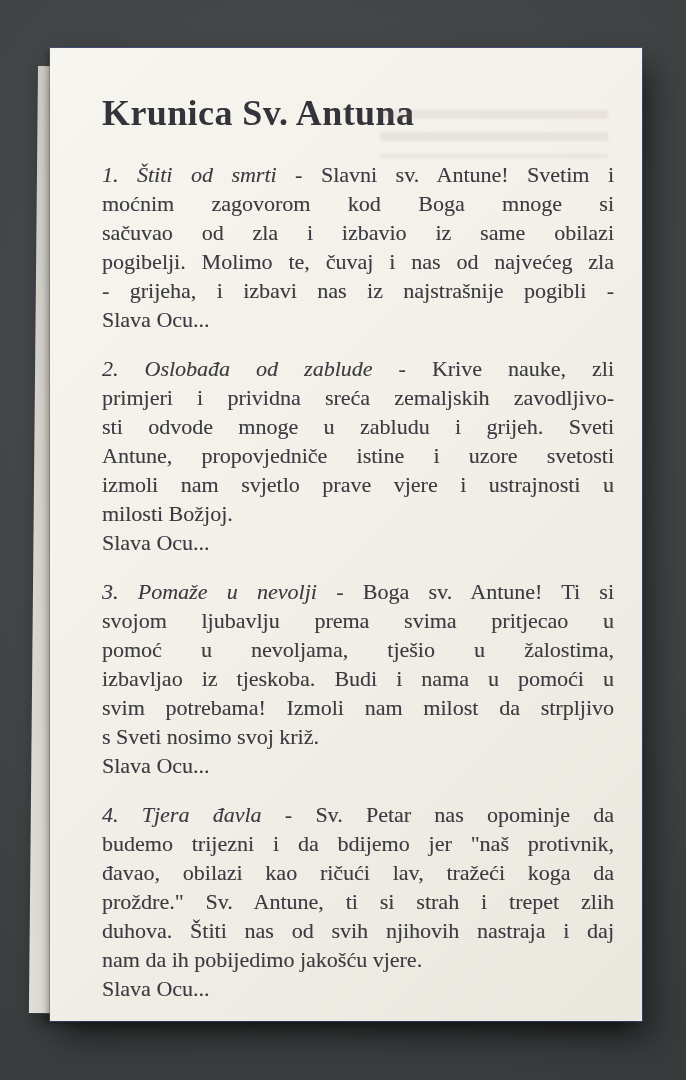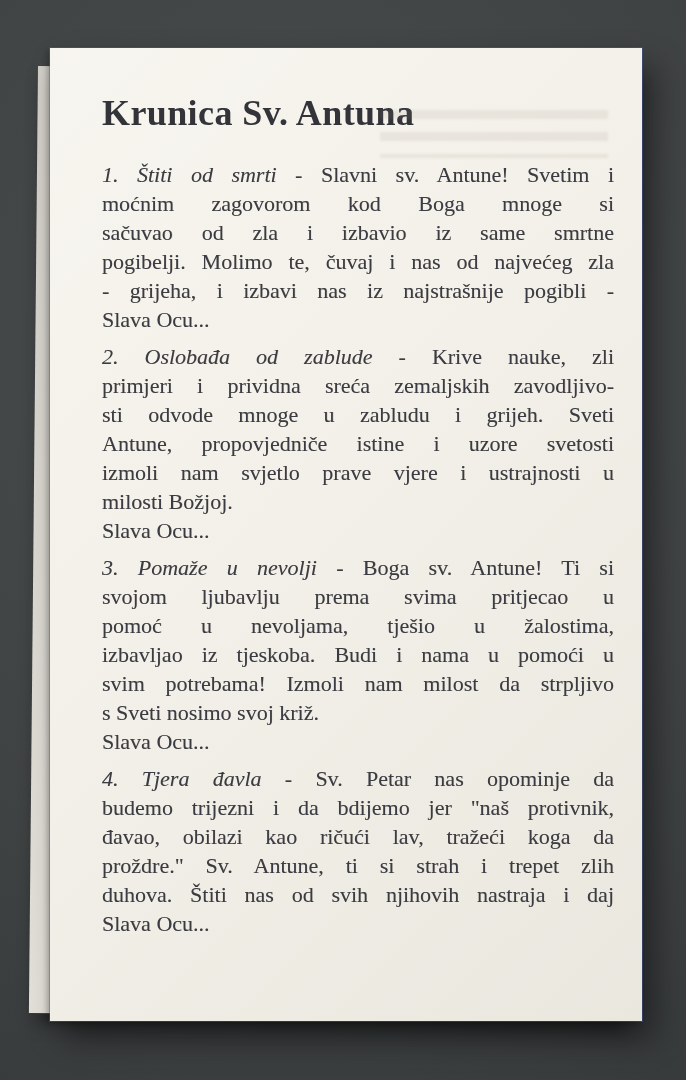--- a/index.html
+++ b/index.html
@@ -46,21 +46,21 @@
       0 0 0 1px var(--edge-tint-color),
       -3px 2px 5px rgba(0,0,0,0.22),
       12px 18px 30px rgba(0,0,0,0.45);
   }
   .card-title {
     font-size: 36px;
     line-height: 38px;
     letter-spacing: 0.4px;
     color: var(--title-ink-color);
   }
-  .prayer-section { margin-top: 8px; }
+  .prayer-section { margin-top: 20px; }
   .prayer-section:first-of-type { margin-top: 28px; }
   .line {
     font-size: 22px;
     line-height: 29px;
     color: var(--ink-color);
     text-align: justify;
     text-align-last: justify;
     text-shadow: 0.3px 0.3px 0.4px rgba(90,80,60,0.35);
   }
   .line.flush {
@@ -92,21 +92,21 @@
     <h1 class="card-title">Krunica Sv. Antuna</h1>
 
     <section class="prayer-section">
       <div class="line">
         <span class="sec-num">1.</span>
         <span class="sec-name">Štiti od smrti</span>
         <span class="dash">-</span>
         <span>Slavni sv. Antune! Svetim i</span>
       </div>
       <div class="line">moćnim zagovorom kod Boga mnoge si</div>
-      <div class="line">sačuvao od zla i izbavio iz same smrtne</div>
+      <div class="line">sačuvao od zla i izbavio iz same obilazi</div>
       <div class="line">pogibelji. Molimo te, čuvaj i nas od najvećeg zla</div>
       <div class="line">- grijeha, i izbavi nas iz najstrašnije pogibli -</div>
       <div class="line flush">Slava Ocu...</div>
     </section>
 
     <section class="prayer-section">
       <div class="line">
         <span class="sec-num">2.</span>
         <span class="sec-name">Oslobađa od zablude</span>
         <span class="dash">-</span>
@@ -139,17 +139,18 @@
       <div class="line">
         <span class="sec-num">4.</span>
         <span class="sec-name">Tjera đavla</span>
         <span class="dash">-</span>
         <span>Sv. Petar nas opominje da</span>
       </div>
       <div class="line">budemo trijezni i da bdijemo jer "naš protivnik,</div>
       <div class="line">đavao, obilazi kao ričući lav, tražeći koga da</div>
       <div class="line">proždre." Sv. Antune, ti si strah i trepet zlih</div>
       <div class="line">duhova. Štiti nas od svih njihovih nastraja i daj</div>
+      <div class="line flush">nam da ih pobijedimo jakošću vjere.</div>
       <div class="line flush">Slava Ocu...</div>
     </section>
 
   </div>
 </div>
 
 </body></html>

